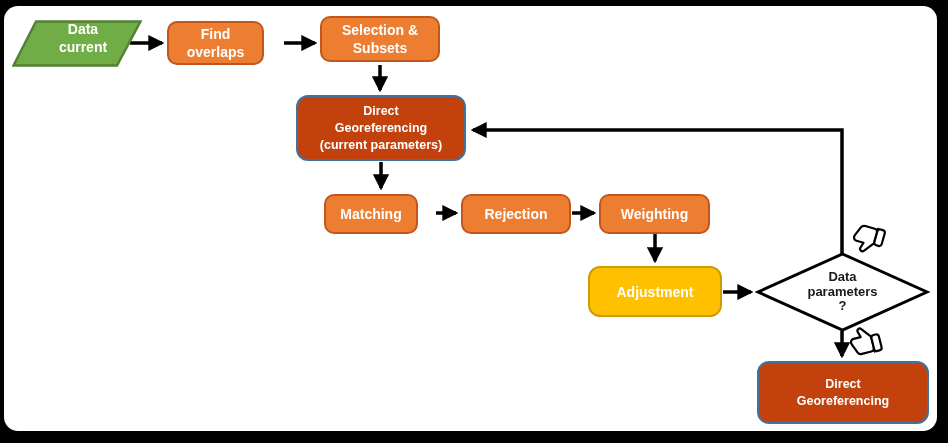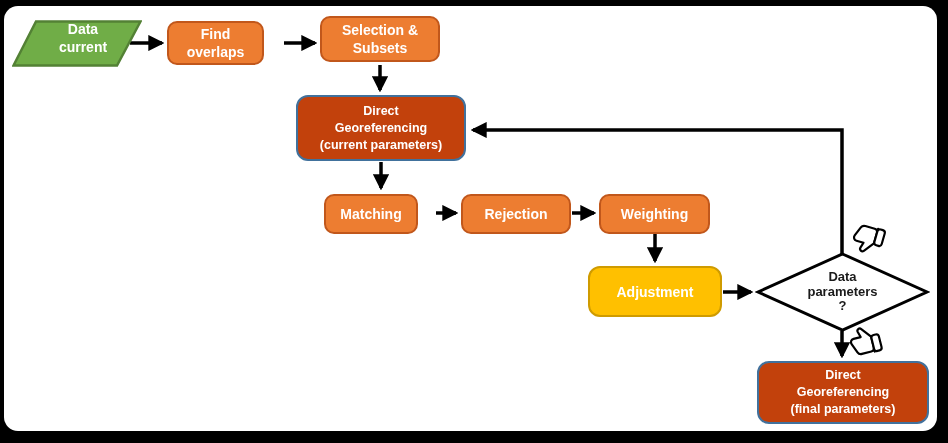--- a/index.html
+++ b/index.html
@@ -113,21 +113,20 @@
     <div class="shape-label">
       <span>Data</span>
       <span>parameters</span>
       <span>?</span>
     </div>
   </div>
 
   <div class="node blue sz13" style="left:757px; top:361px; width:172px; height:63px; border-radius:12px;">
     <span>Direct</span>
     <span>Georeferencing</span>
-    <span>(final parameters)</span>
   </div>
 
   <div id="thumb-down" class="thumb" style="left:850px; top:221px;">
     <svg width="37" height="35" viewBox="0 0 32 32">
       <g fill="#ffffff" stroke="#000000" stroke-width="2" stroke-linejoin="round">
         <path d="M10 27 V13 L17 4 c1.5-1.9 4.4-.4 3.8 1.9 L19.3 11 H26 c2.2 0 3.7 2.2 2.9 4.2 l-3.4 8.6 c-.6 1.5-2 2.4-3.6 2.4 H13 c-1.7 0-3-1.3-3-3 z"></path>
         <rect x="3" y="12" width="7" height="15" rx="2.5"></rect>
       </g>
     </svg>
   </div>

